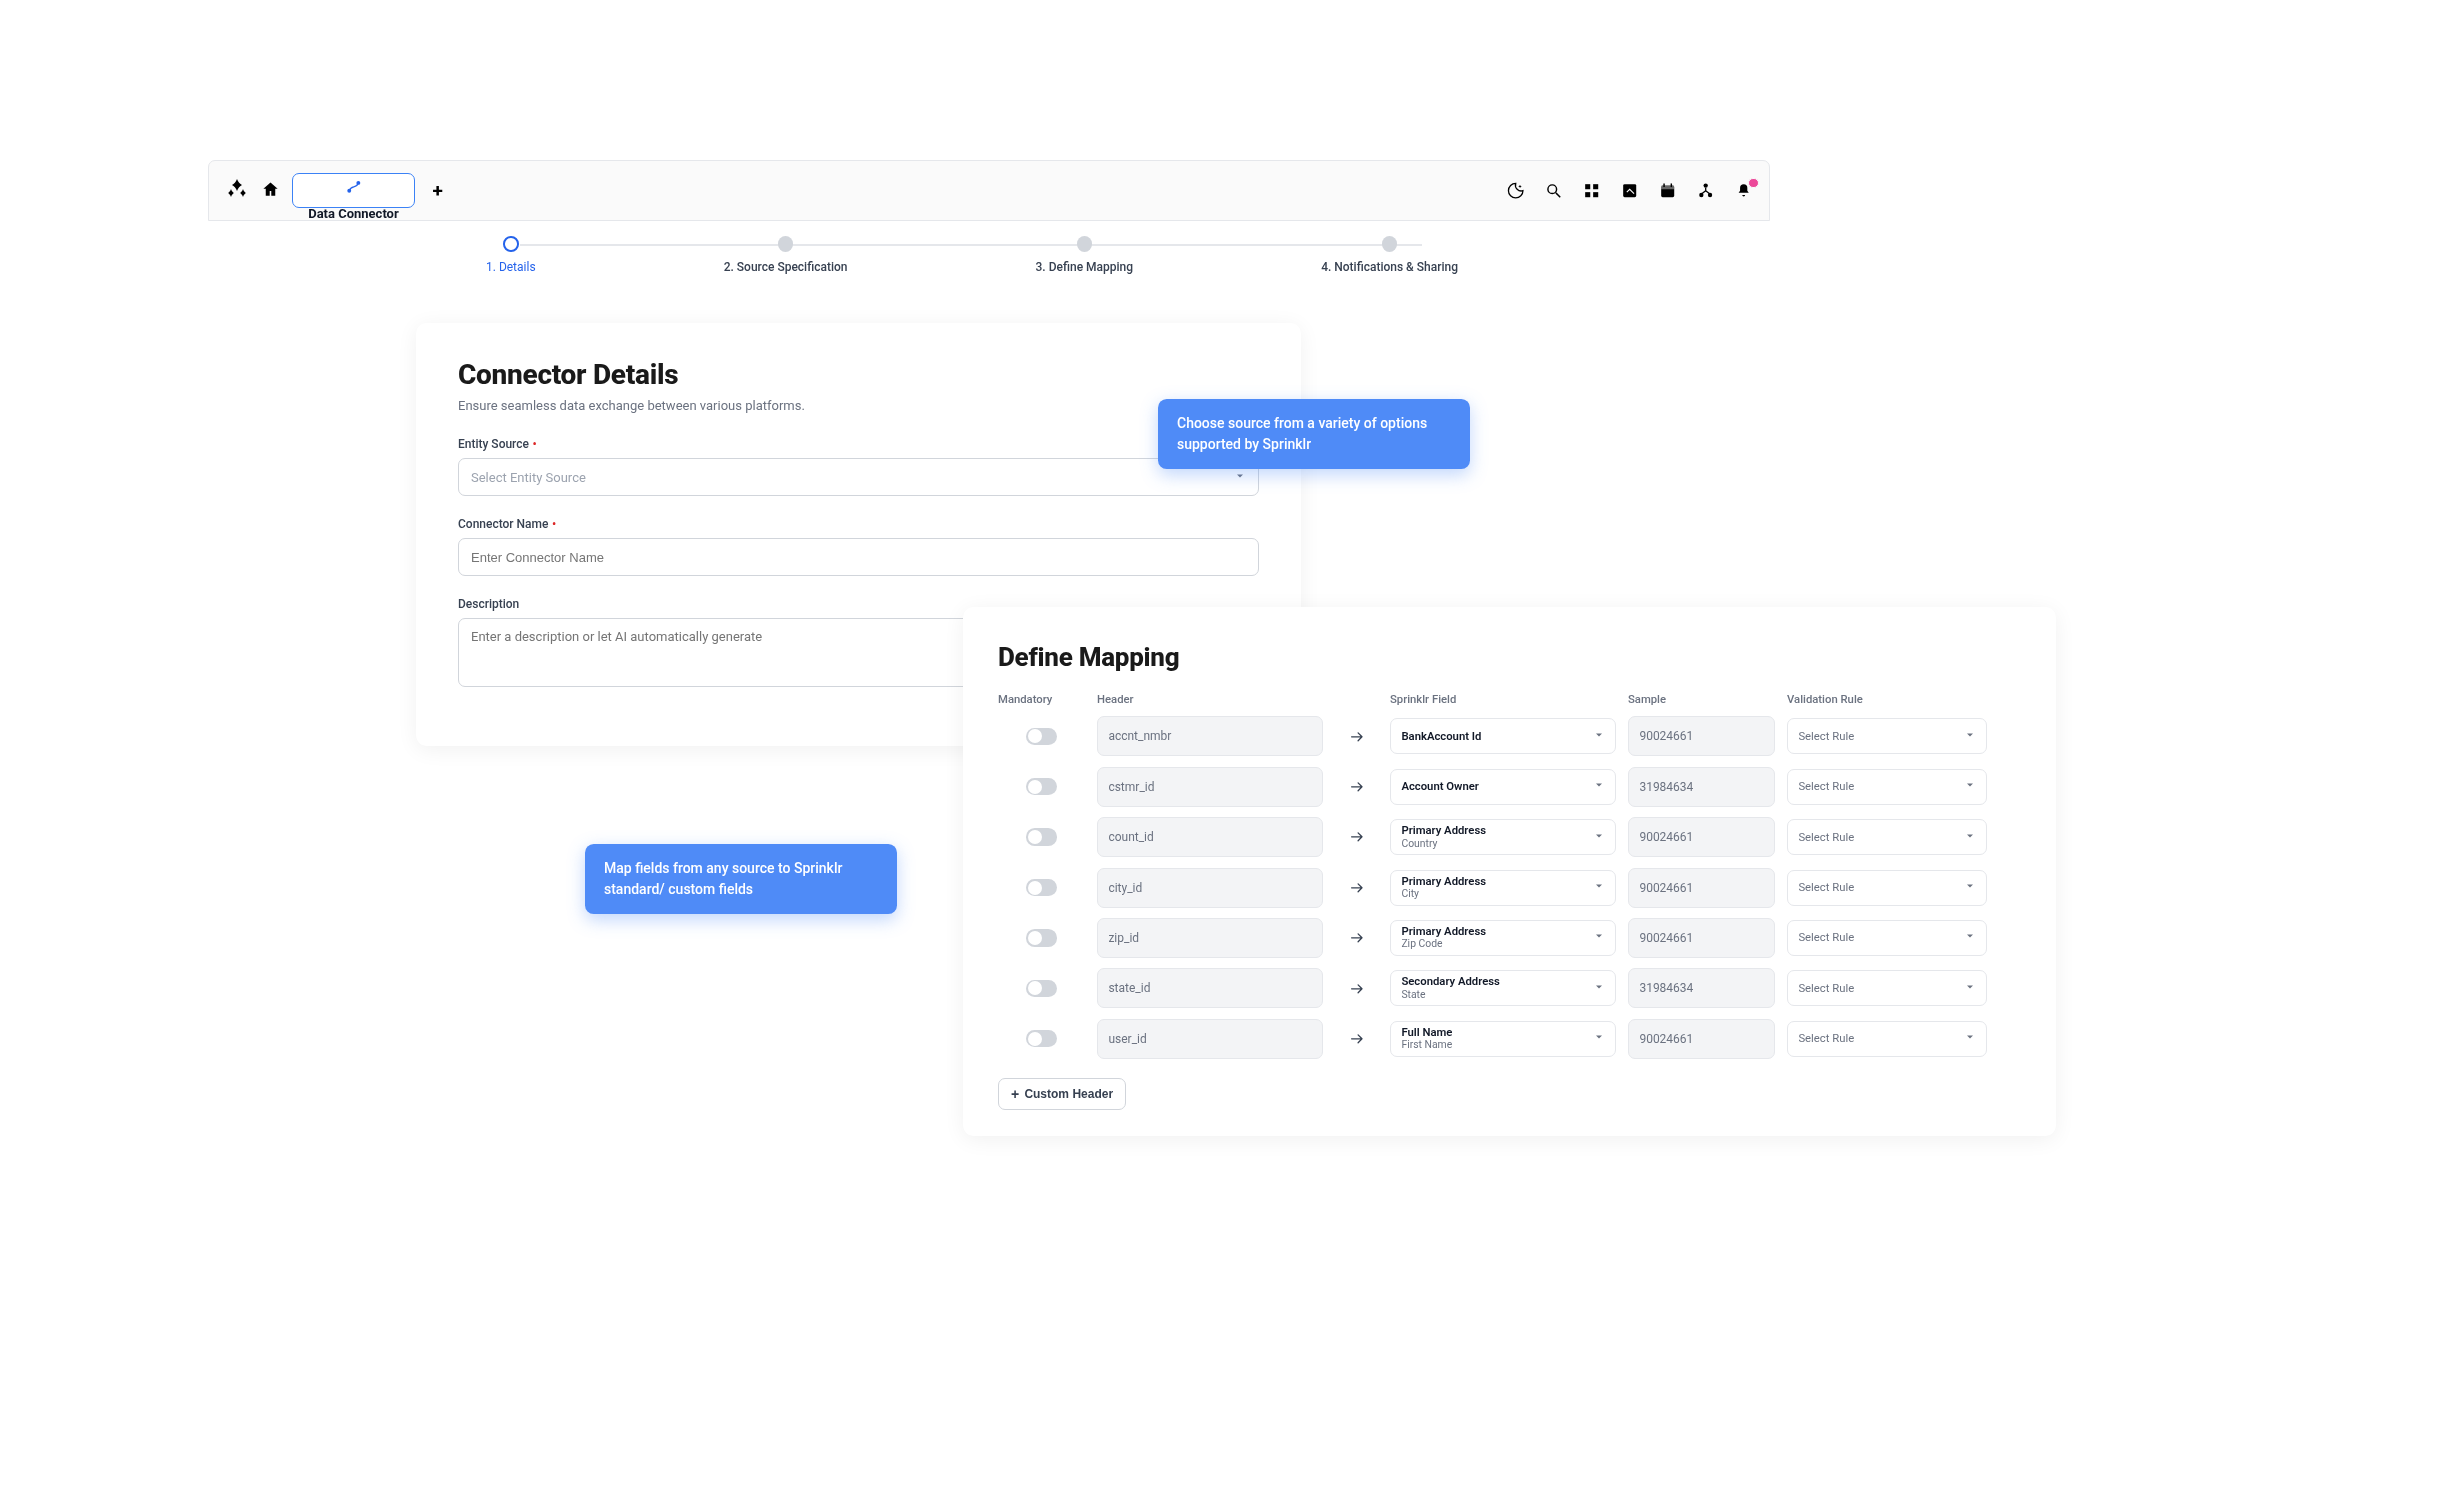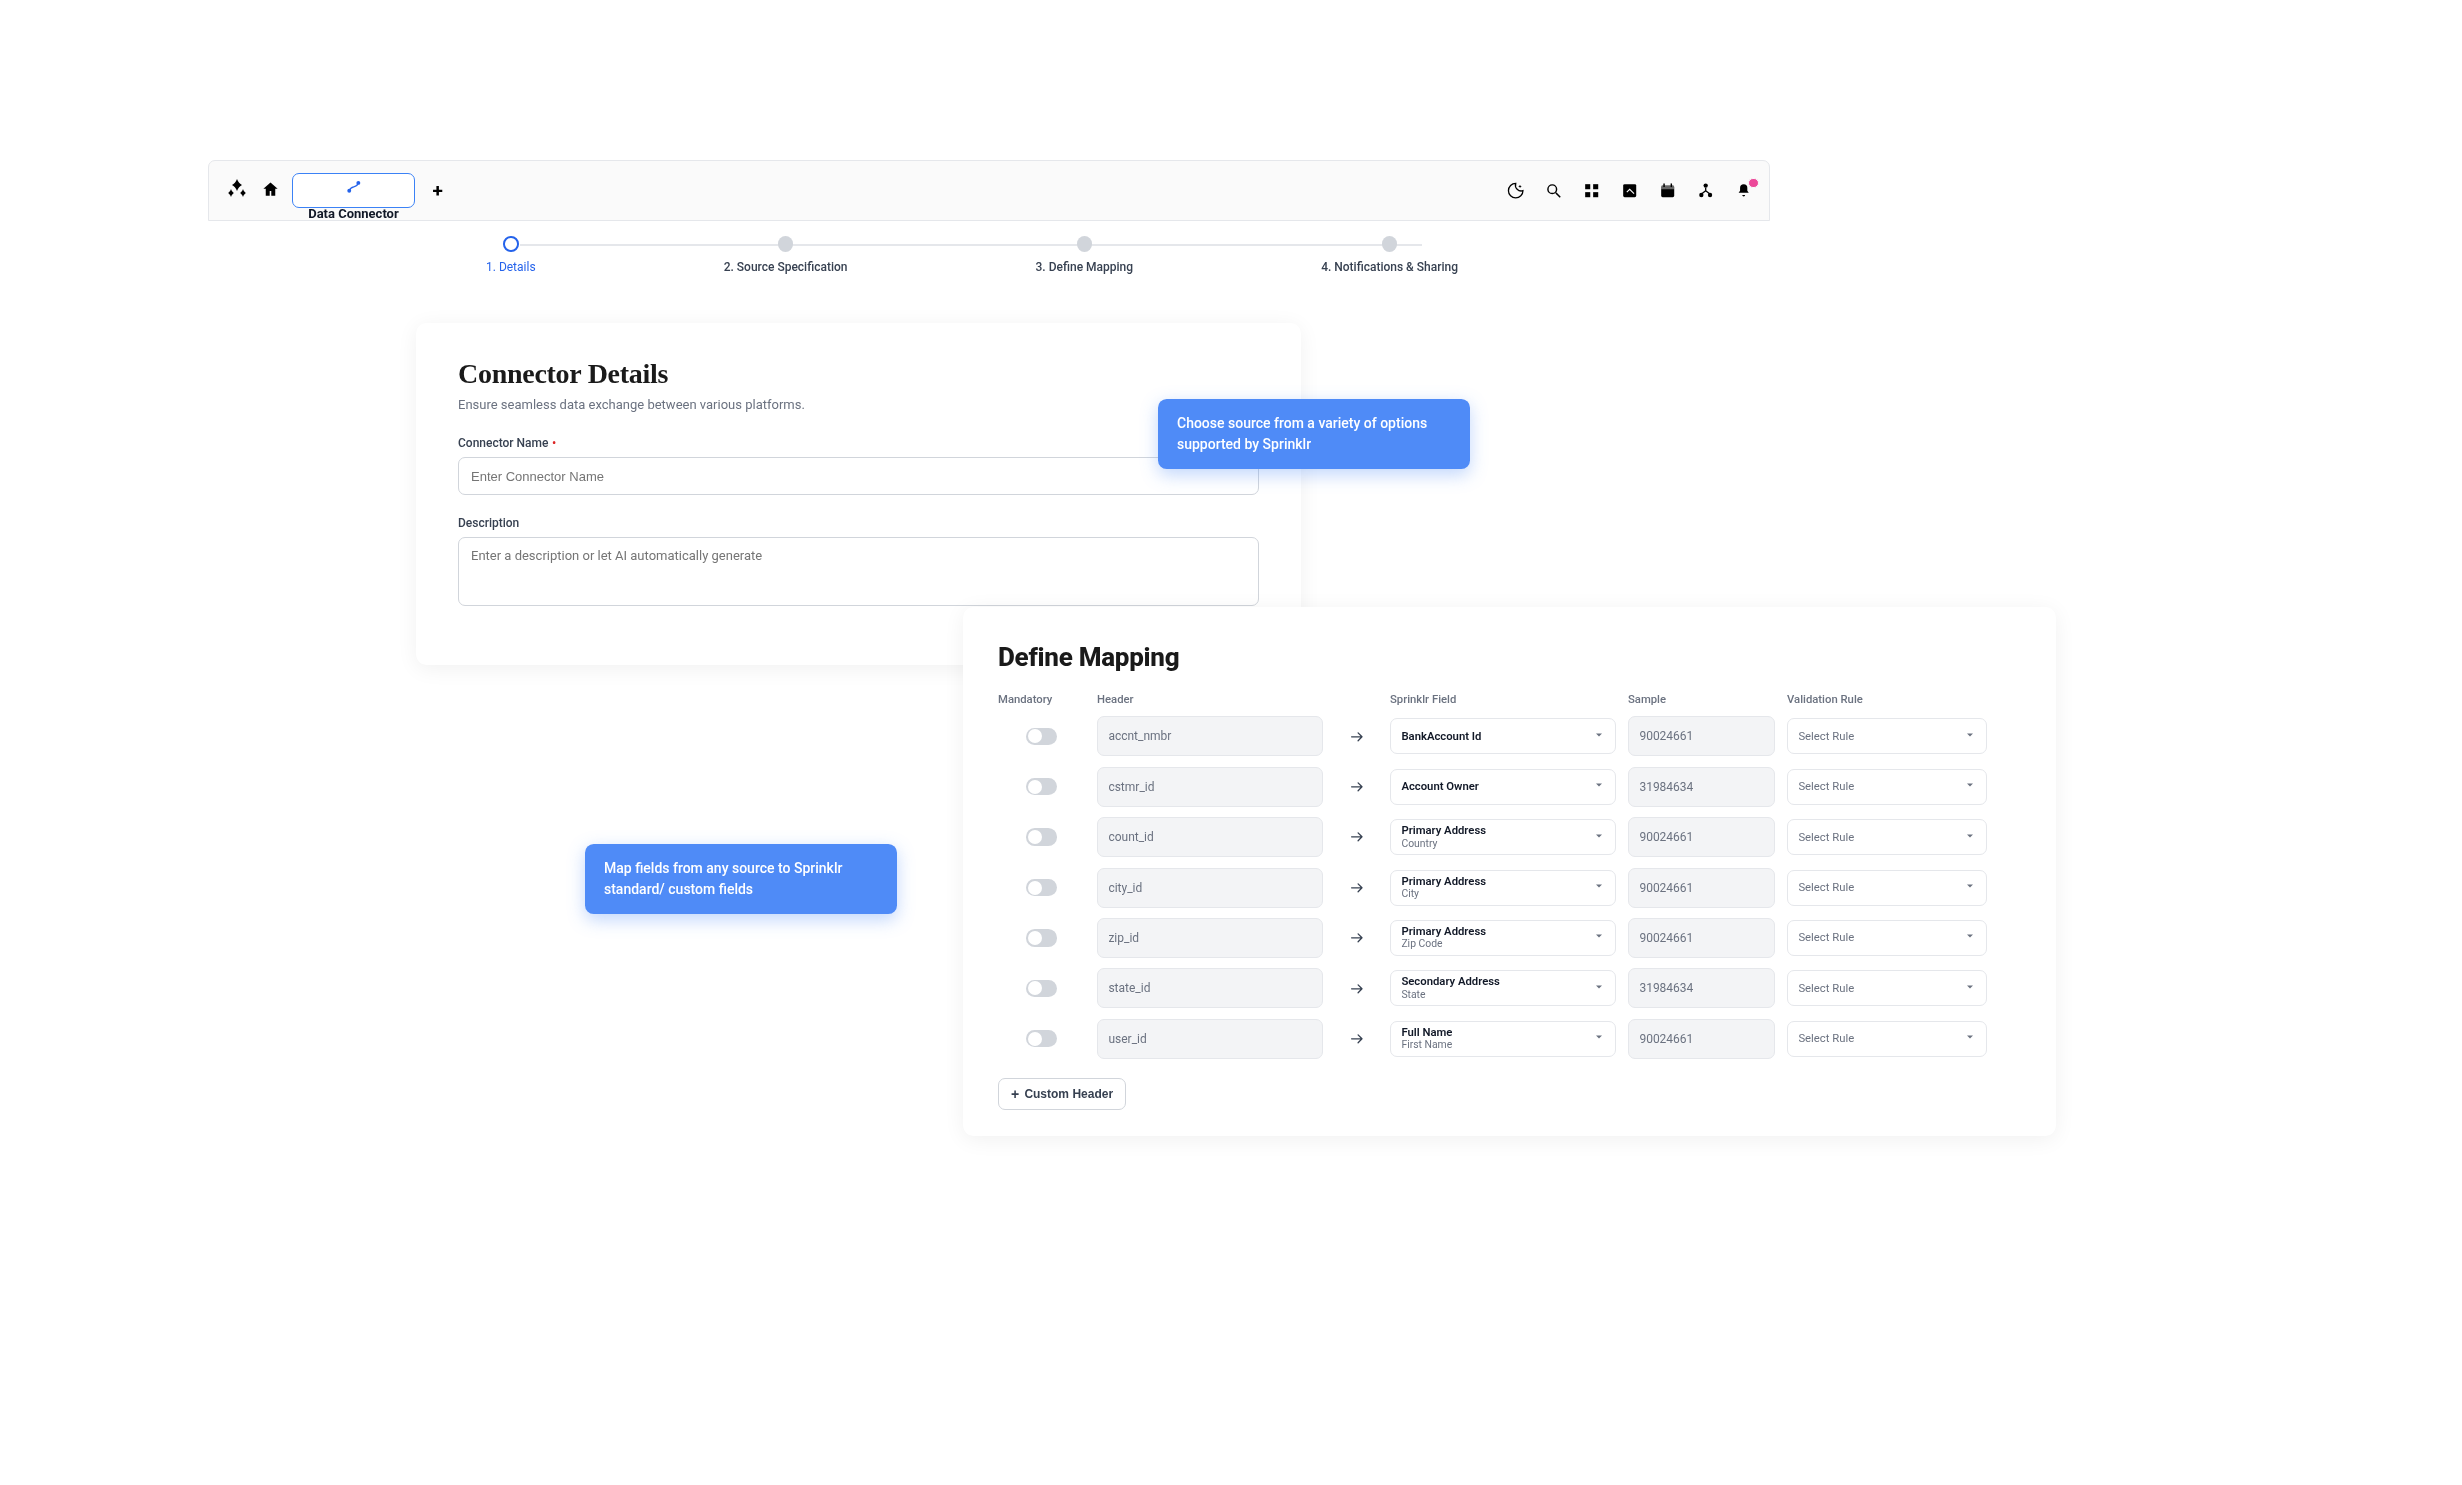--- a/index.html
+++ b/index.html
@@ -26,21 +26,21 @@
 .step { display: flex; flex-direction: column; align-items: center; gap: 8.7px; position: relative; z-index: 2; }
 .step .circle { width: 15.6px; height: 15.6px; border-radius: 50%; background: #d1d5db; }
 .step.active .circle { width: 15.6px; height: 15.6px; border: 2.6px solid #2563eb; background: #fff; }
 .step .label { font-size: 12px; color: #374151; font-weight: 500; }
 .step.active .label { color: #2563eb; font-weight: 400; }
 .step-line { position: absolute; top: 84px; left: 312px; width: 902px; height: 1.7px; background: #e5e7eb; z-index: 1; }
 
 
 .card { position: absolute; background: #fff; border-radius: 10.4px; box-shadow: 0 3.5px 21px rgba(0,0,0,0.06); padding: 35px 42px; }
 .details-card { top: 163px; left: 208px; width: 885px; }
-.details-card h1 { font-size: 28px; font-weight: 800; margin-bottom: 7px; letter-spacing: -0.01em; font-family: Liberation Serif, serif; }
+.details-card h1 { font-size: 28px; font-weight: 800; margin-bottom: 7px; letter-spacing: -0.01em; }
 .details-card .subtitle { font-size: 13px; color: #6b7280; margin-bottom: 24px; }
 .form-group { margin-bottom: 21px; }
 .form-label { font-size: 12px; color: #374151; font-weight: 500; margin-bottom: 7px; display: block; }
 .req { color: #dc2626; margin-left: 3.5px; }
 .select, .input { width: 100%; height: 38px; border: 0.9px solid #d1d5db; border-radius: 7px; padding: 0 12px; font-size: 13px; color: #9ca3af; background: #fff; display: flex; align-items: center; justify-content: space-between; }
 .textarea { width: 100%; min-height: 69px; border: 0.9px solid #d1d5db; border-radius: 7px; padding: 10.4px 12px; font-size: 13px; color: #9ca3af; background: #fff; resize: none; font-family: inherit; }
 .chevron svg { width: 12px; height: 12px; fill: #6b7280; }
 
 
 .tooltip { position: absolute; background: #4f8bf7; color: #fff; border-radius: 8.7px; padding: 14px 19px; font-size: 14px; line-height: 1.5; font-weight: 500; box-shadow: 0 5.2px 17.4px rgba(79,139,247,0.35); max-width: 312px; }
@@ -170,20 +170,29 @@
     <div class="step">
       <div class="circle"></div>
       <div class="label">4. Notifications &amp; Sharing</div>
     </div>
   </div>
 
   <div class="card details-card">
     <h1>Connector Details</h1>
     <div class="subtitle">Ensure seamless data exchange between various platforms.</div>
 
+    <div class="form-group">
+      <label class="form-label"><span>Entity Source</span><span class="req">•</span></label>
+      <div class="select">
+        <span>Select Entity Source</span>
+        <span class="chevron"><svg viewBox="0 0 24 24">
+              <path d="M6 9l6 6 6-6z"></path>
+            </svg></span>
+      </div>
+    </div>
 
     <div class="form-group">
       <label class="form-label"><span>Connector Name</span><span class="req">•</span></label>
       <input class="input" placeholder="Enter Connector Name" style="">
     </div>
 
     <div class="form-group">
       <label class="form-label">Description</label>
       <textarea class="textarea" placeholder="Enter a description or let AI automatically generate" style=""></textarea>
     </div>

